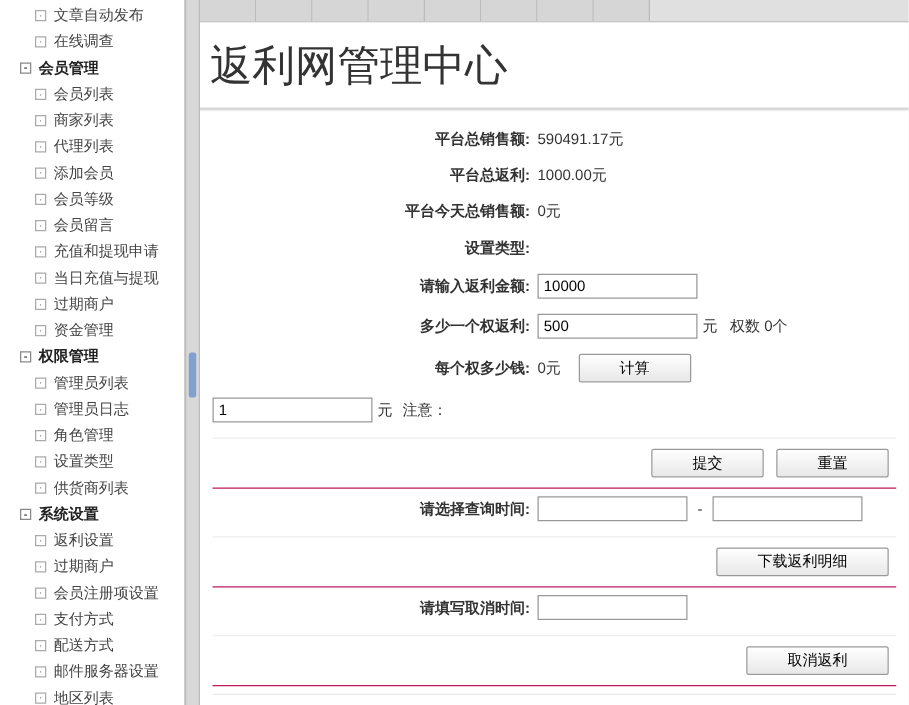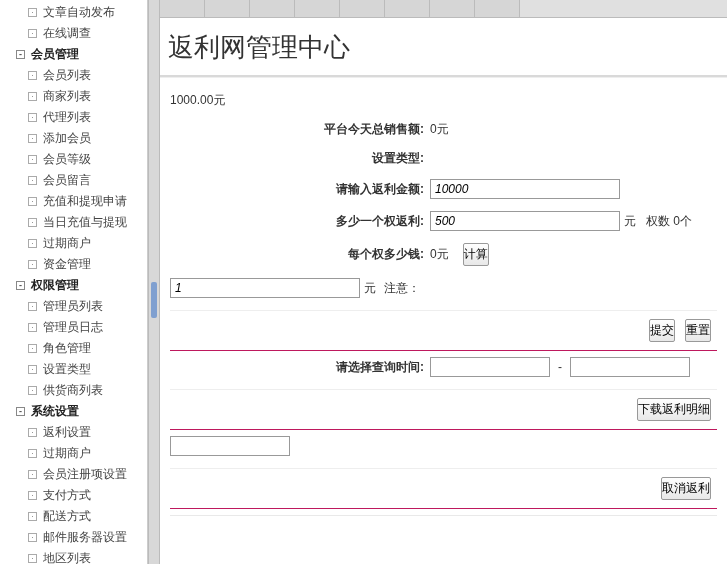--- a/index.html
+++ b/index.html
@@ -95,21 +95,21 @@
 }
 .tab-strip .tab {
   font-size: 10px;
   color: #666;
   padding: 1px 12px;
   border-right: 1px solid #bbb;
   background: #d6d6d6;
 }
 .page-title {
   font-family: "SimSun","宋体",serif;
-  font-size: 26px;
+  font-size: 34px;
   font-weight: normal;
   color: #333;
   padding: 12px 8px 10px 8px;
   border-bottom: 2px solid #d9d9d9;
   background: #fff;
 }
 .content {
   background: #fff;
   padding: 14px 10px 10px 10px;
   height: calc(100% - 72px);
@@ -136,25 +136,25 @@
   align-items: center;
   gap: 4px;
 }
 .form-value input[type="text"] {
   border: 1px solid #999;
   height: 20px;
   padding: 1px 4px;
   font-size: 12px;
   width: 158px;
 }
-.form-value input.small { width: 190px; font-style: italic; }
+.form-value input.small { width: 128px; }
 .btn {
   border: 1px solid #999;
   background: linear-gradient(#fefefe,#e8e8e8);
-  padding: 2px 0;
+  padding: 2px 32px;
   font-size: 12px;
   cursor: pointer;
   border-radius: 2px;
   text-align: center;
 }
 .hint-red { color: #c00; }
 .btn-row {
   display: flex;
   justify-content: flex-end;
   gap: 10px;
@@ -291,22 +291,27 @@
         <div class="tab">　　</div>
         <div class="tab">　　</div>
         <div class="tab">　　</div>
         <div class="tab">　　</div>
         <div class="tab">　　</div>
         <div class="tab">　　</div>
       </div>
     <div class="page-title">返利网管理中心</div>
     <div class="content">
 
-
-      <div class="form-row">
+      <div class="form-row">
+        <div class="form-label">平台总销售额:</div>
+        <div class="form-value">590491.17元</div>
+      </div>
+
+      <div class="form-row">
+        <div class="form-label">平台总返利:</div>
         <div class="form-value">1000.00元</div>
       </div>
 
       <div class="form-row">
         <div class="form-label">平台今天总销售额:</div>
         <div class="form-value">0元</div>
       </div>
 
       <div class="form-row">
         <div class="form-label">设置类型:</div>
@@ -356,20 +361,21 @@
           <span class="time-sep">-</span>
           <input type="text" style="width: 120px;">
         </div>
       </div>
 
       <div class="btn-row">
         <button class="btn">下载返利明细</button>
       </div>
 
       <div class="form-row">
+        <div class="form-label">请填写取消时间:</div>
         <div class="form-value">
           <input type="text" style="width: 120px;">
         </div>
       </div>
 
       <div class="btn-row">
         <button class="btn">取消返利</button>
       </div>
 
       <div class="hr-light"></div>

